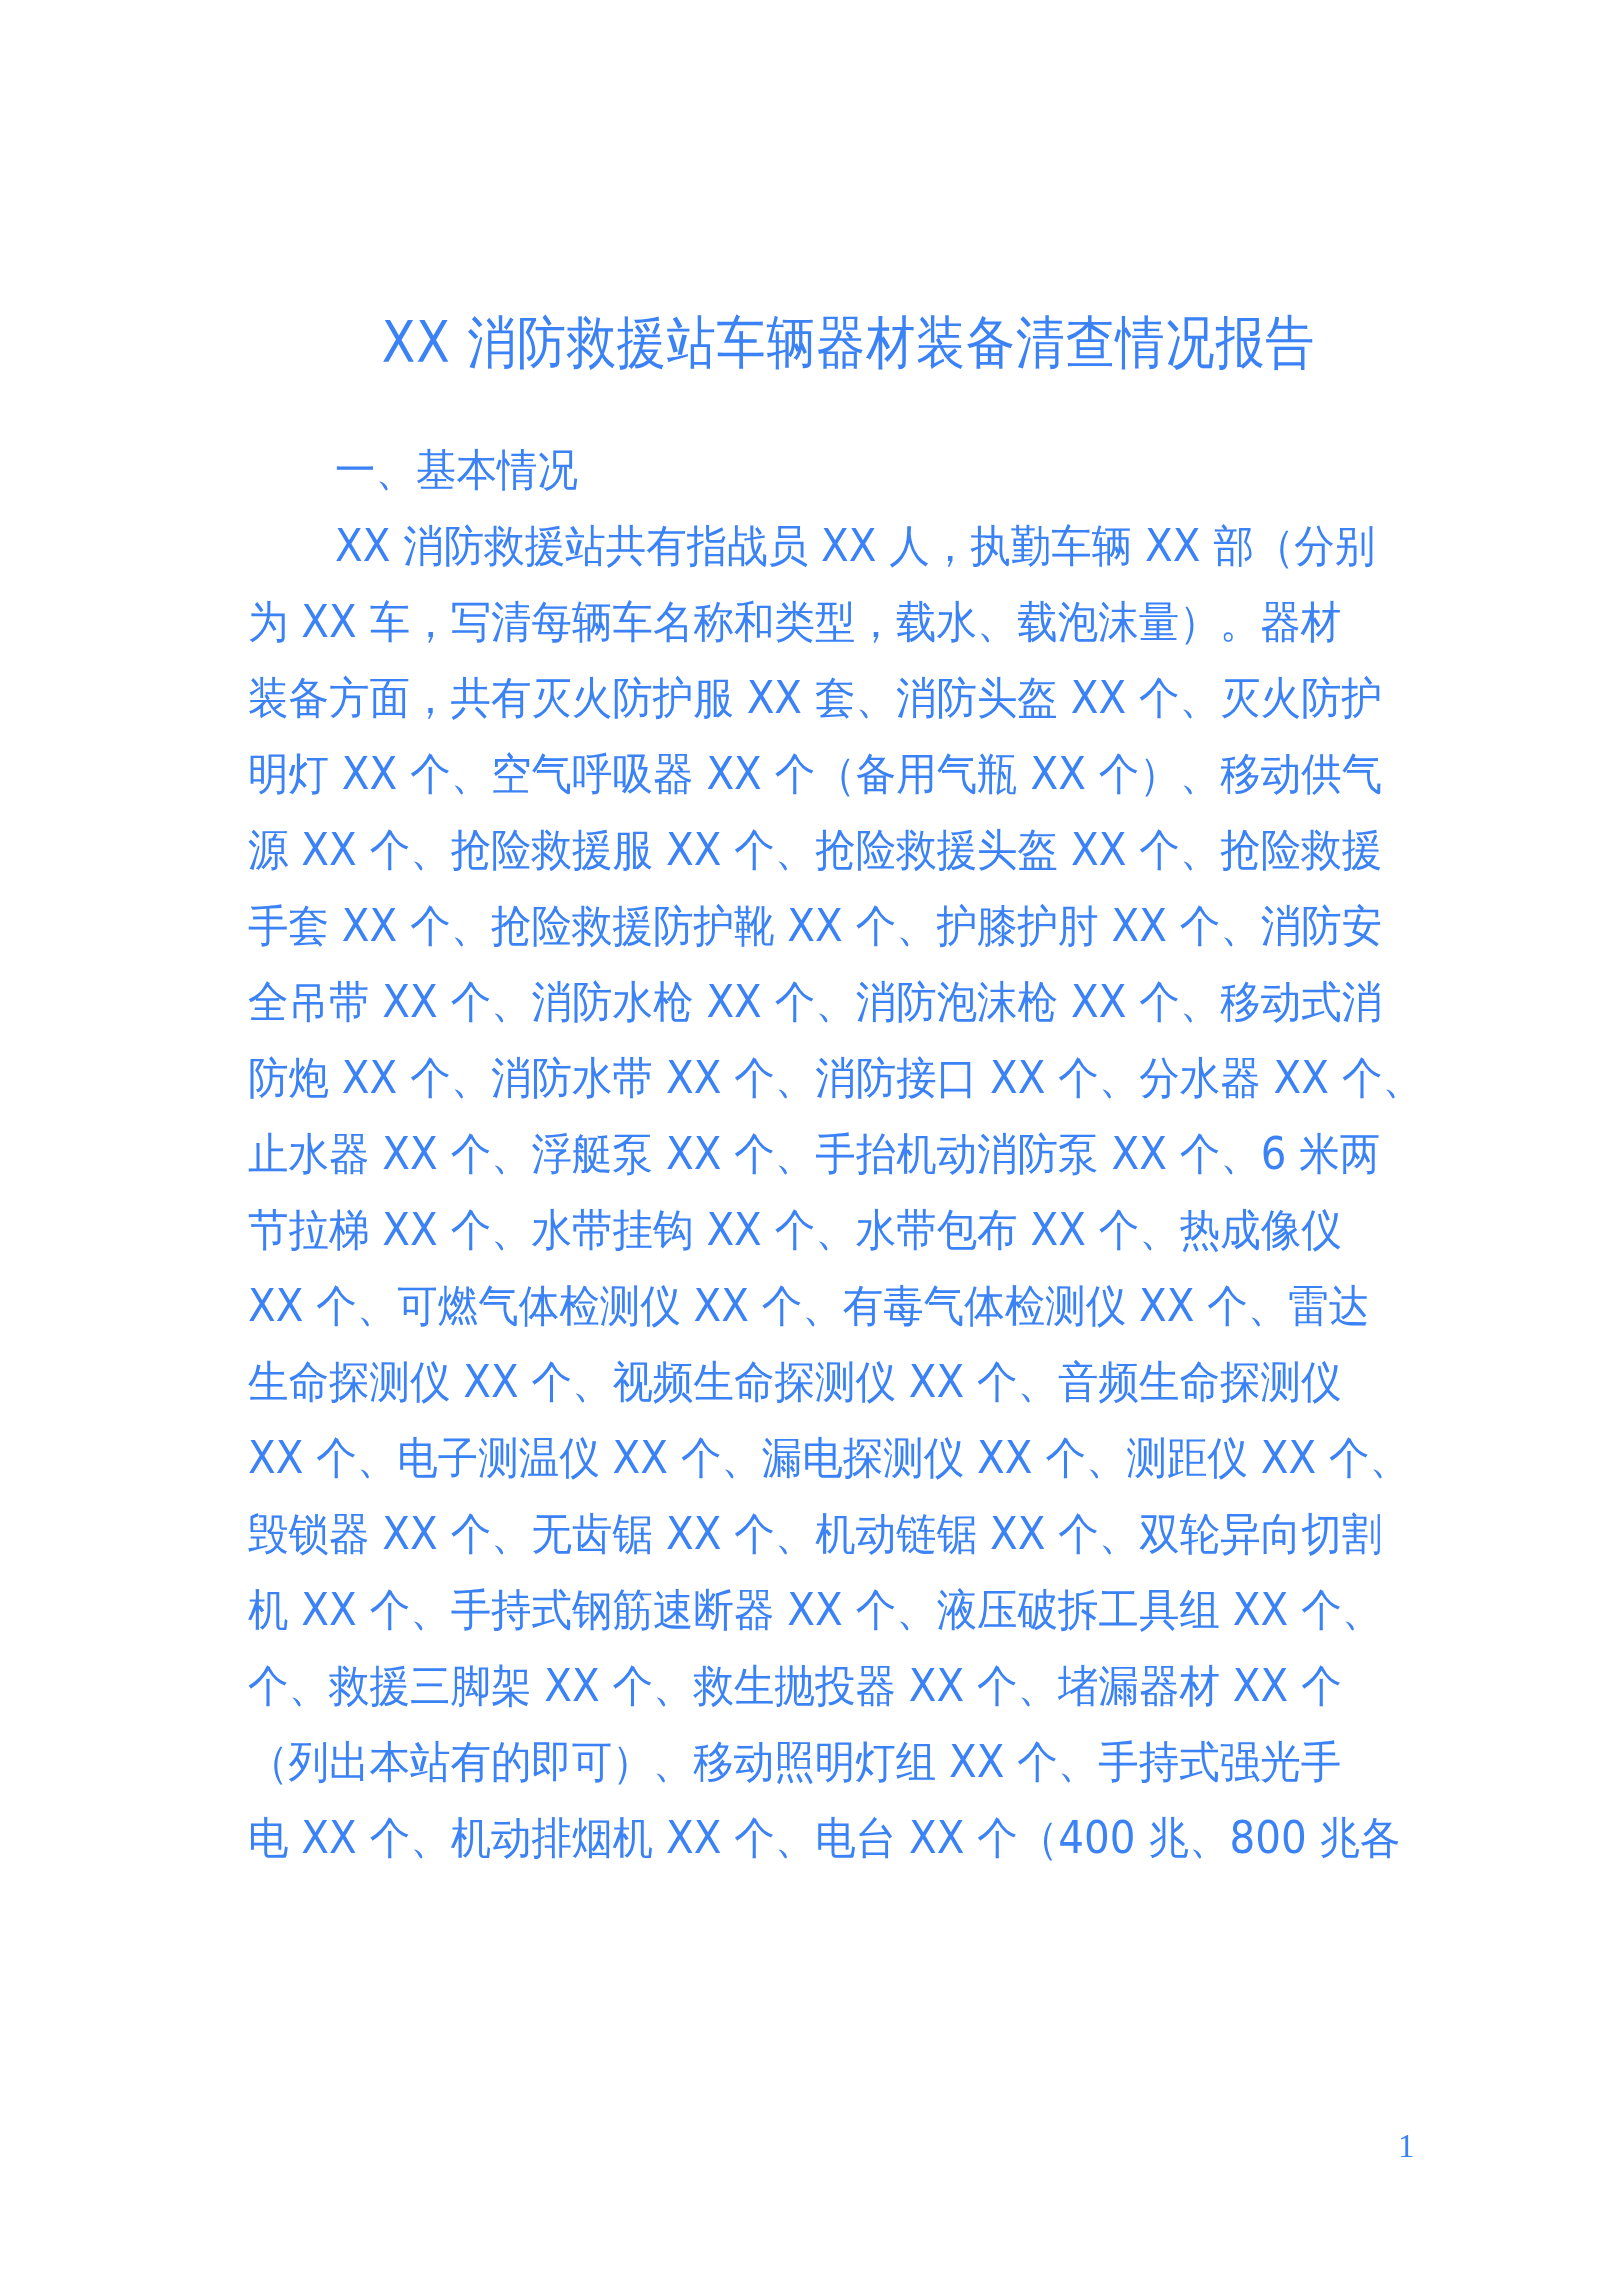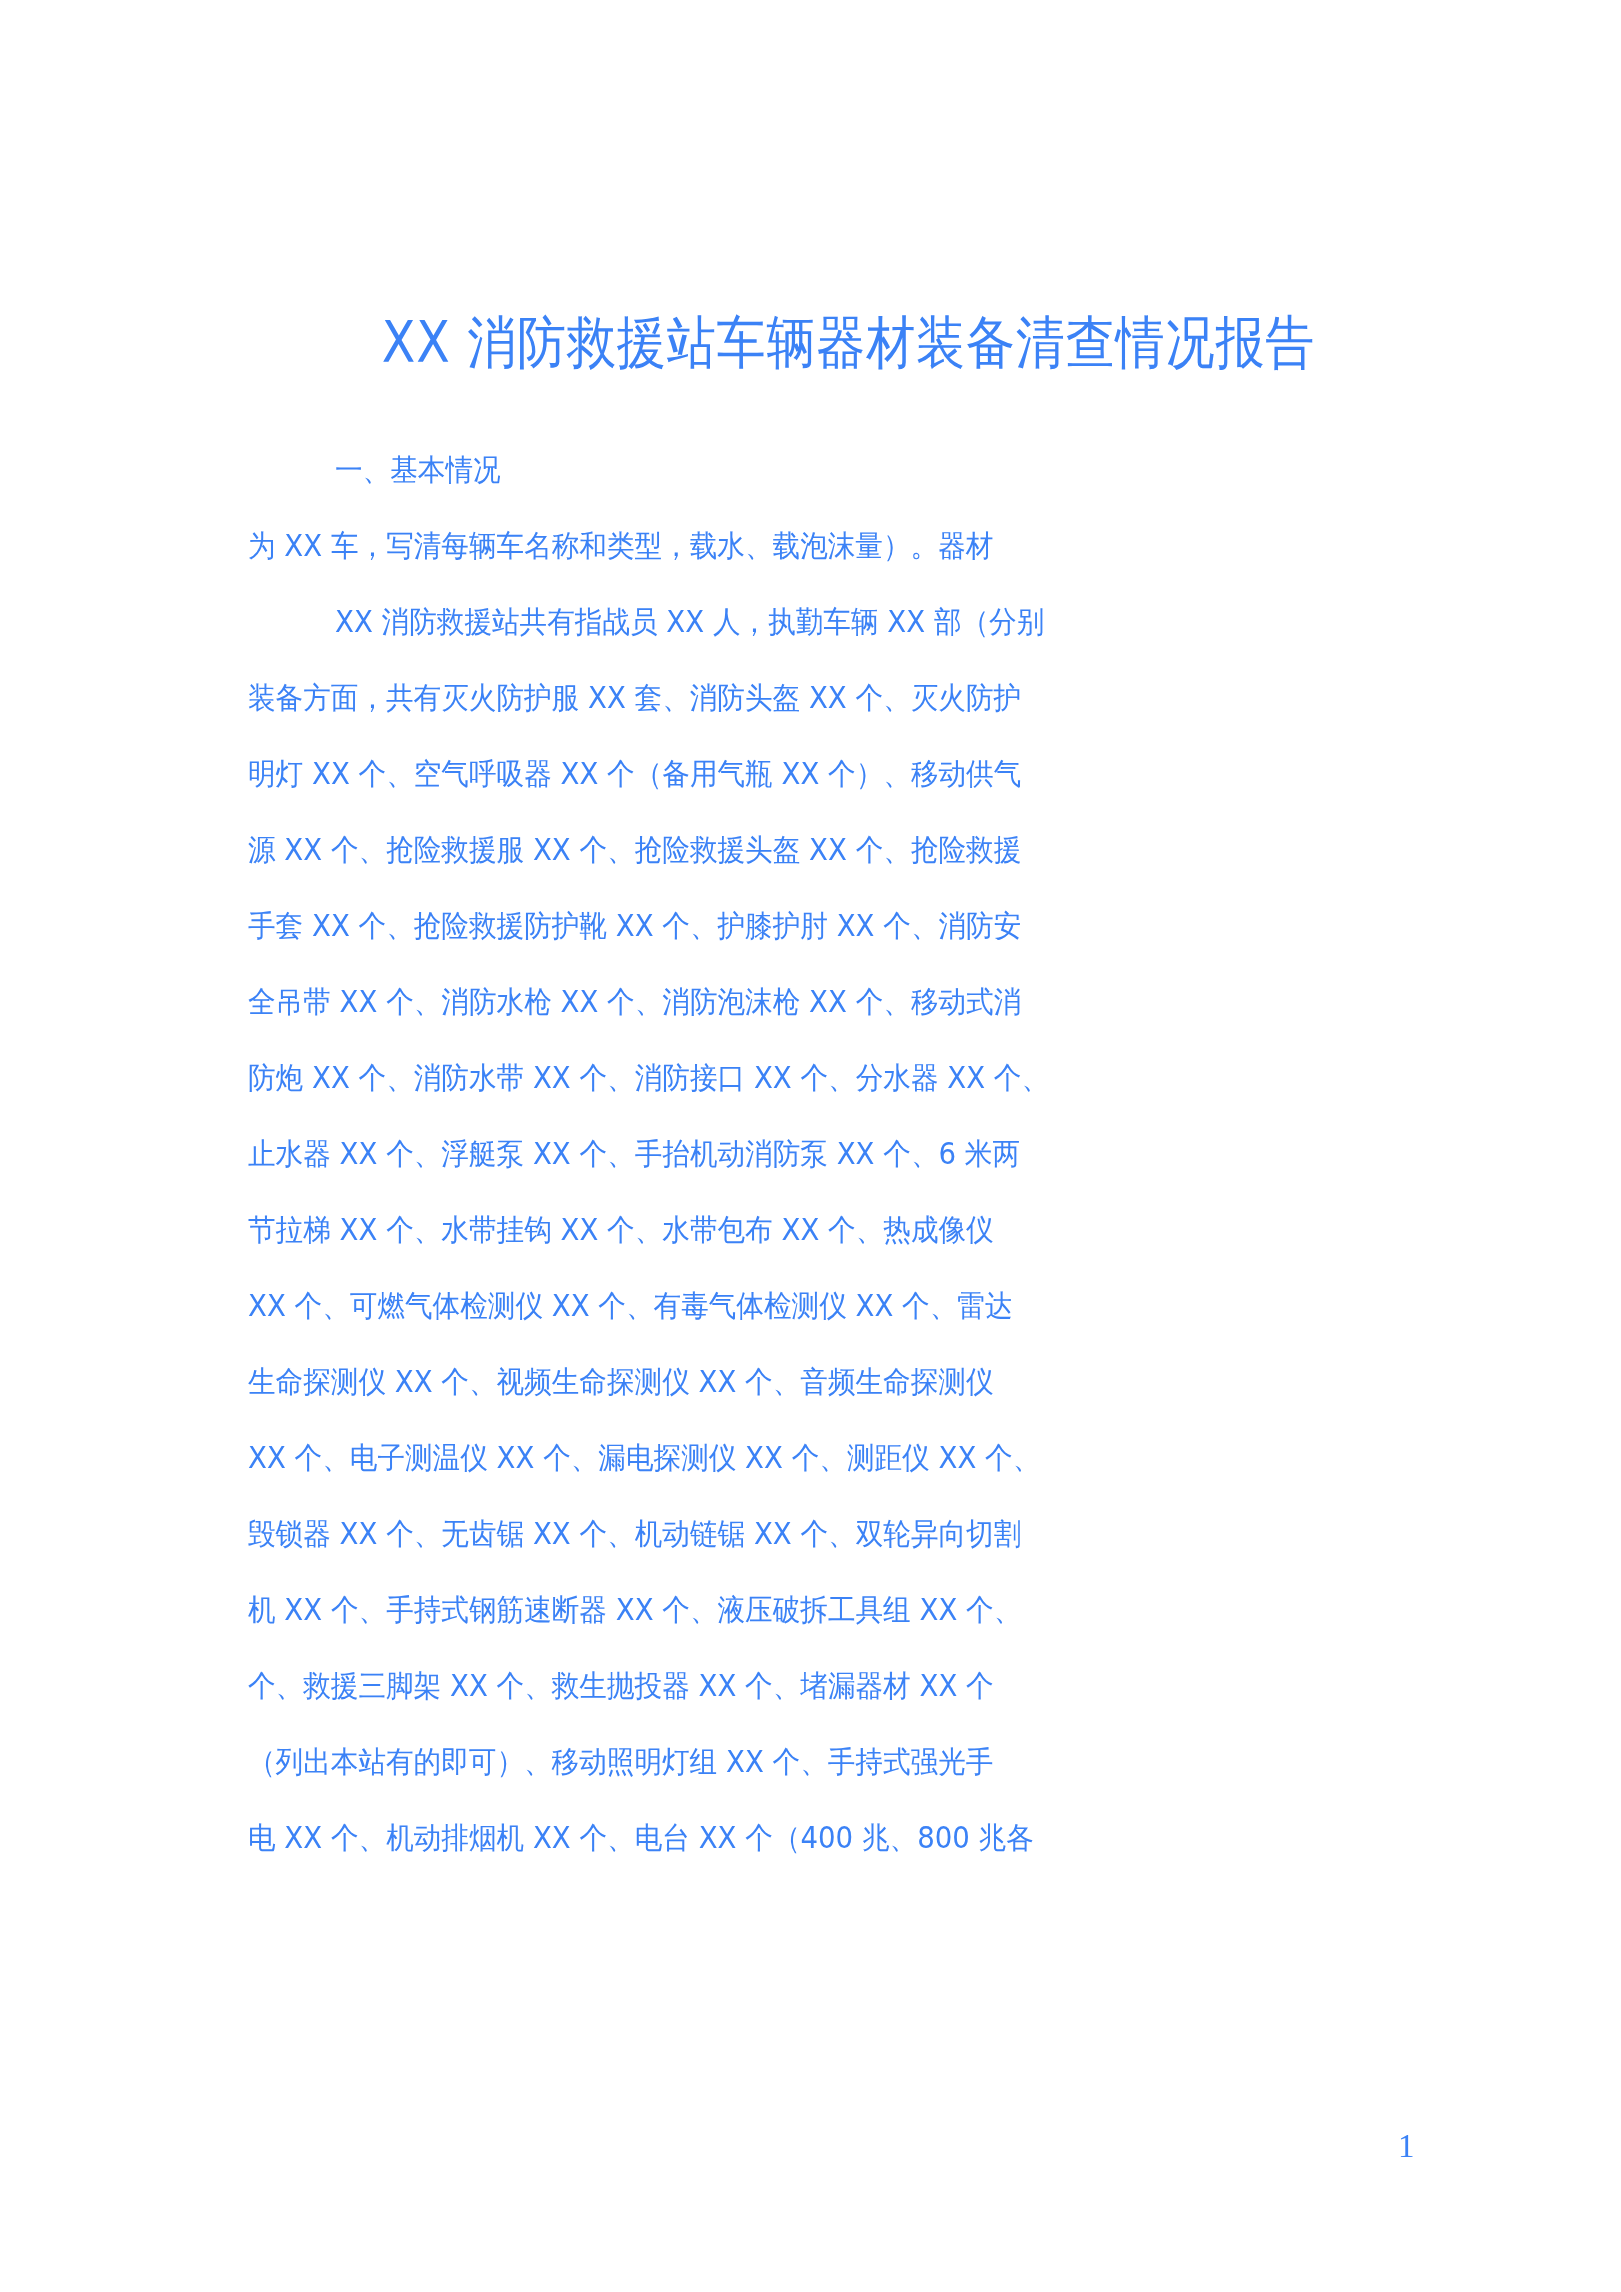--- a/index.html
+++ b/index.html
@@ -8,41 +8,41 @@
     .title {
       position: absolute; left: 0; top: 300px; width: 1621px;
       text-align: center;
       font-family: "DejaVu Sans", "Liberation Sans", sans-serif;
       font-size: 57px; line-height: 84px; letter-spacing: 1px;
       transform: scaleX(0.86); transform-origin: 50% 50%;
     }
     .body-block {
       position: absolute; left: 210px; top: 432px; width: 1202px;
       font-family: "DejaVu Sans", "Liberation Sans", sans-serif;
-      font-size: 30px; line-height: 76px;
+      font-size: 44px; line-height: 76px;
     }
     .line { display: block; white-space: nowrap; height: 76px; }
     .line.indent { padding-left: 87px; }
     .line span { display: inline-block; transform: scaleX(0.92); transform-origin: 0 50%; }
     .page-number {
       position: absolute; left: 1360px; top: 2127px;
       font-family: "Liberation Serif", "DejaVu Serif", serif;
       font-size: 33px; line-height: 39px;
     }
   </style>
 </head>
 <body>
 
 <div class="page">
   <div class="title">XX 消防救援站车辆器材装备清查情况报告</div>
 
   <div class="body-block">
     <div class="line indent"><span>一、基本情况</span></div>
+    <div class="line indent"><span>XX 消防救援站共有指战员 XX 人，执勤车辆 XX 部（分别</span></div>
     <div class="line"><span>为 XX 车，写清每辆车名称和类型，载水、载泡沫量）。器材</span></div>
-    <div class="line indent"><span>XX 消防救援站共有指战员 XX 人，执勤车辆 XX 部（分别</span></div>
     <div class="line"><span>装备方面，共有灭火防护服 XX 套、消防头盔 XX 个、灭火防护</span></div>
     <div class="line"><span>明灯 XX 个、空气呼吸器 XX 个（备用气瓶 XX 个）、移动供气</span></div>
     <div class="line"><span>源 XX 个、抢险救援服 XX 个、抢险救援头盔 XX 个、抢险救援</span></div>
     <div class="line"><span>手套 XX 个、抢险救援防护靴 XX 个、护膝护肘 XX 个、消防安</span></div>
     <div class="line"><span>全吊带 XX 个、消防水枪 XX 个、消防泡沫枪 XX 个、移动式消</span></div>
     <div class="line"><span>防炮 XX 个、消防水带 XX 个、消防接口 XX 个、分水器 XX 个、</span></div>
     <div class="line"><span>止水器 XX 个、浮艇泵 XX 个、手抬机动消防泵 XX 个、6 米两</span></div>
     <div class="line"><span>节拉梯 XX 个、水带挂钩 XX 个、水带包布 XX 个、热成像仪</span></div>
     <div class="line"><span>XX 个、可燃气体检测仪 XX 个、有毒气体检测仪 XX 个、雷达</span></div>
     <div class="line"><span>生命探测仪 XX 个、视频生命探测仪 XX 个、音频生命探测仪</span></div>

